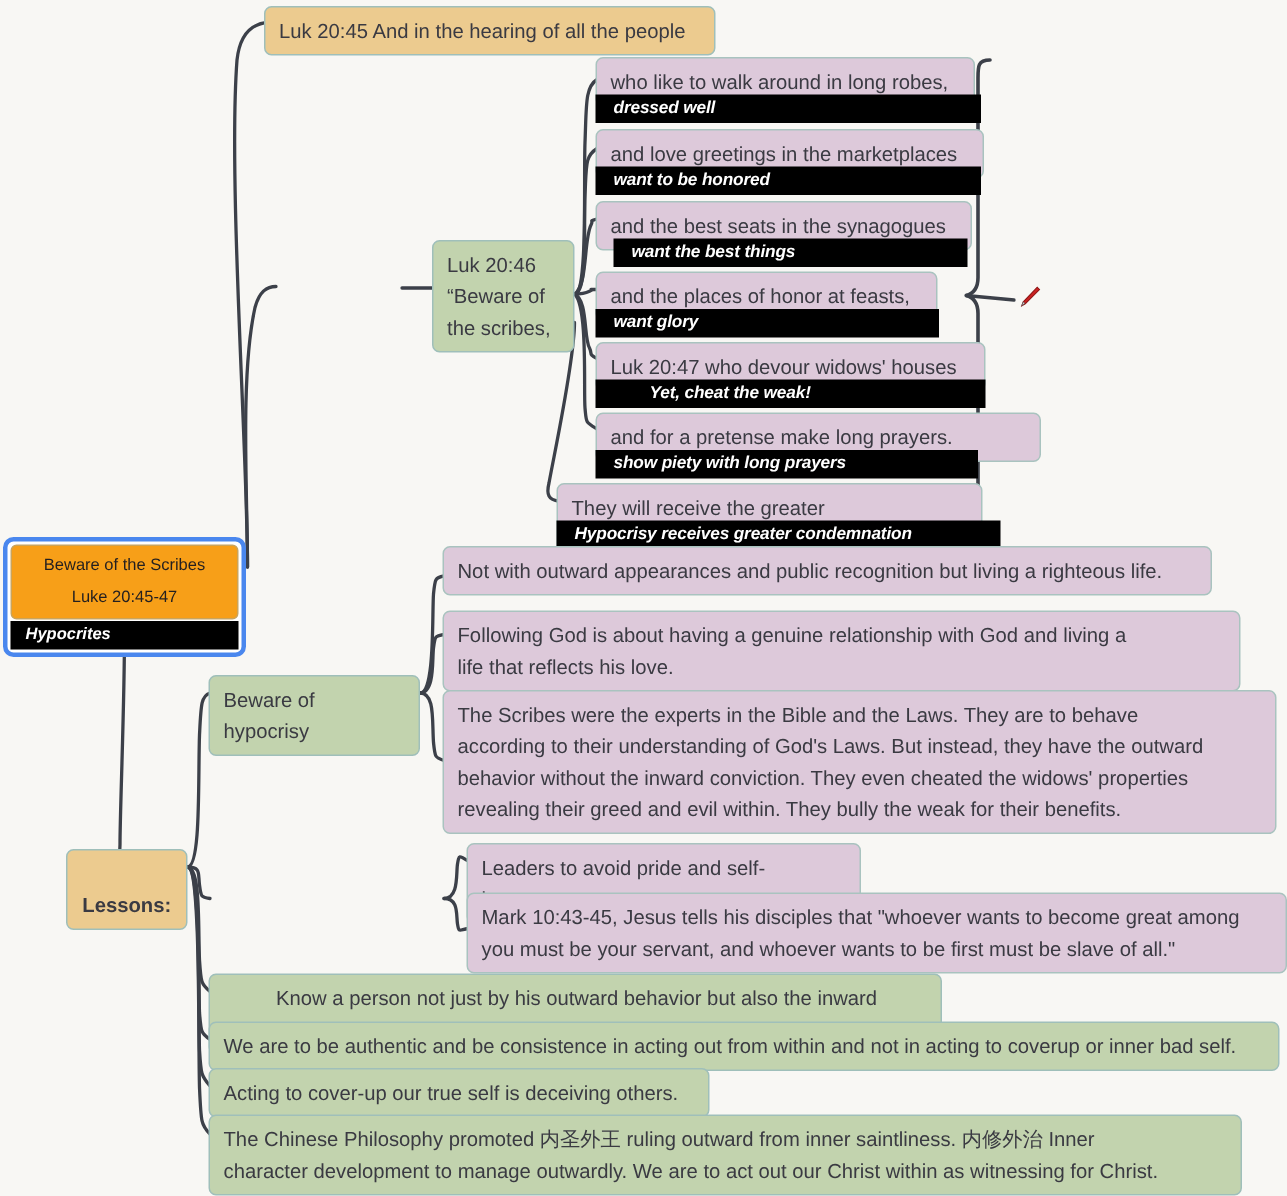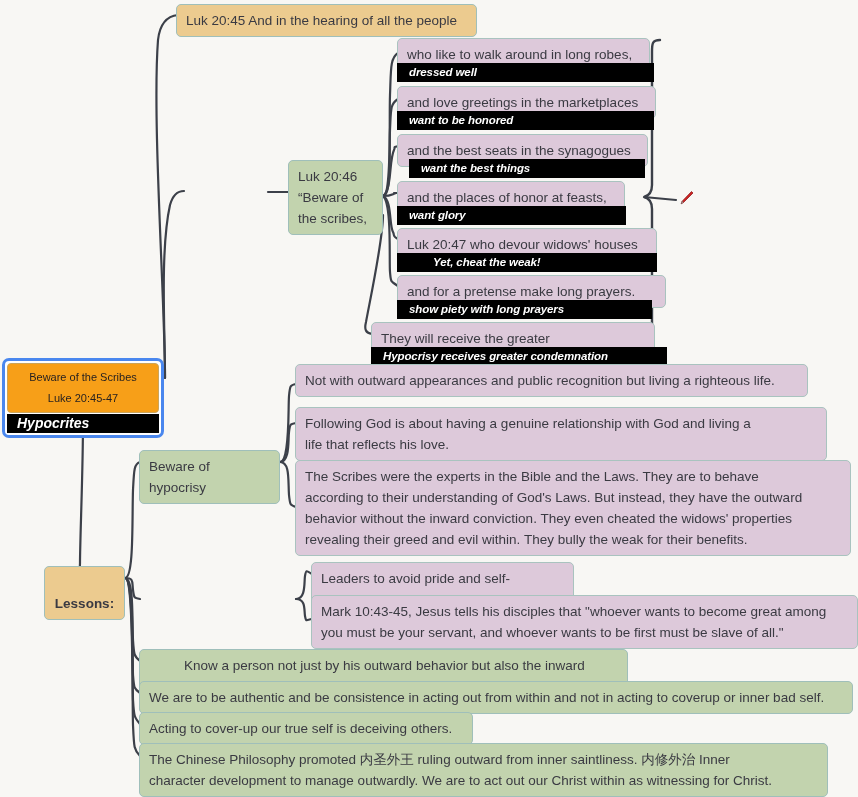--- a/index.html
+++ b/index.html
@@ -87,21 +87,21 @@
     line-height: 21px;
     padding: 3px 4px;
     color: #231f20;
     white-space: pre-line;
   }
   .root-note {
     background: #000000;
     color: #ffffff;
     font-style: italic;
     font-weight: 600;
-    font-size: 14px;
+    font-size: 11px;
     line-height: 17px;
     padding: 1px 6px 1px 10px;
     margin-top: 1px;
   }
   .lessons-label {
     font-weight: bold;
   }
   .pencil {
     position: absolute;
     left: 678px;
@@ -176,21 +176,21 @@
 
   <div class="node purple" style="left:397px; top:134px; width:251px;">and the best seats in the synagogues</div>
   <div class="note" style="left:397px; top:159px; width:236px;margin-left:12px;">want the best things</div>
 
   <div class="node purple" style="left:397px; top:181px; width:228px;">and the places of honor at feasts,</div>
   <div class="note" style="left:397px; top:206px; width:229px;">want glory</div>
 
   <div class="node purple" style="left:397px; top:228px; width:260px;">Luk 20:47  who devour widows' houses</div>
   <div class="note" style="left:397px; top:253px; width:260px;padding-left:36px;">Yet, cheat the weak!</div>
 
-  <div class="node purple" style="left:397px; top:275px; width:269px;">and for a pretense make long prayers.</div>
+  <div class="node purple" style="left:397px; top:275px; width:297px;">and for a pretense make long prayers.</div>
   <div class="note" style="left:397px; top:300px; width:255px;">show piety with long prayers</div>
 
   <div class="node purple" style="left:371px; top:322px; width:284px;">They will receive the greater condemnation.”</div>
   <div class="note" style="left:371px; top:347px; width:296px;">Hypocrisy receives greater condemnation</div>
 
 
   <svg class="pencil" viewBox="0 0 16 16">
     <g>
       <path d="M 13.5 1.5 L 15 3 L 5.5 12.5 L 3.2 13.8 L 4.2 11.2 Z" fill="#cc2222" stroke="#8a1111" stroke-width="0.7"></path>
       <path d="M 3.2 13.8 L 4.2 11.2 L 5.2 12.2 Z" fill="#f0f0f0" stroke="#555" stroke-width="0.5"></path>

